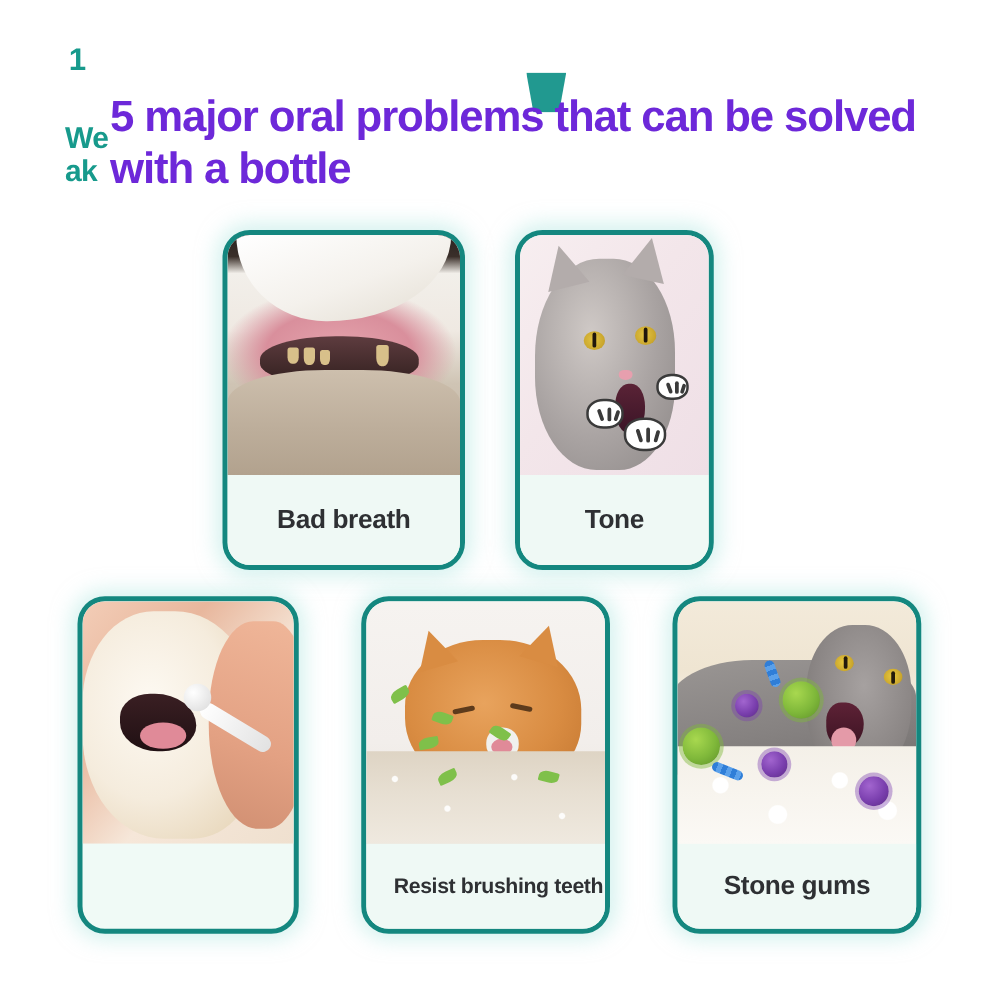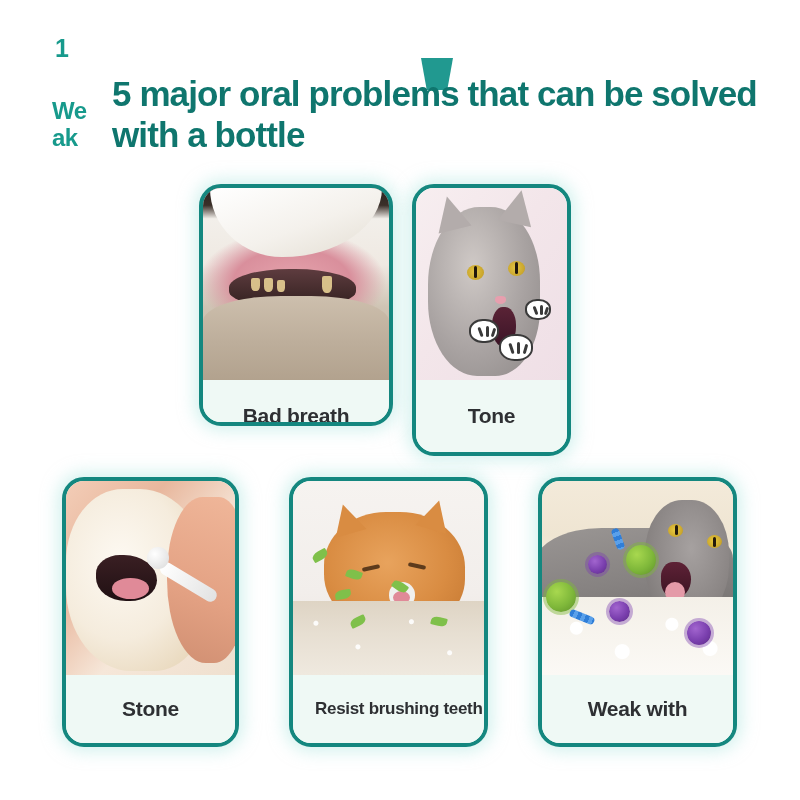--- a/index.html
+++ b/index.html
@@ -39,26 +39,26 @@
     font-size: 24px;
     font-weight: 700;
     color: #179a8c;
     line-height: 1.12;
     letter-spacing: -0.5px;
     word-break: break-all;
   }
 
   .headline {
     position: absolute;
-    left: 112px;
+    left: 88px;
     top: 74px;
     width: 660px;
     font-size: 35px;
     font-weight: 700;
-    color: #0f766e;
+    color: #6d28d9;
     line-height: 1.17;
     letter-spacing: -0.9px;
   }
 
   .ribbon-mark {
     position: absolute;
     left: 421px;
     top: 58px;
     width: 32px;
     height: 32px;
@@ -96,21 +96,21 @@
     color: #2e3033;
     line-height: 1.22;
     letter-spacing: -0.3px;
   }
 
   .label-center { justify-content: center; text-align: center; }
   .label-left   { justify-content: flex-start; text-align: left; padding-left: 22px; }
   .label-small span { font-size: 17px; }
 
   
-  #card-bad-breath { left: 178px; top: 184px; width: 194px; height: 242px; margin-left: 21px; }
+  #card-bad-breath { left: 178px; top: 184px; width: 194px; height: 272px; }
   #card-bad-breath .card-photo { height: 192px; }
   #card-bad-breath .card-label { height: 72px; }
 
   #card-tone { left: 412px; top: 184px; width: 159px; height: 272px; }
   #card-tone .card-photo { height: 192px; }
   #card-tone .card-label { height: 72px; }
 
   
   #card-stone { left: 62px; top: 477px; width: 177px; height: 270px; }
   #card-stone .card-photo { height: 194px; }
@@ -383,23 +383,20 @@
   <div class="card" id="card-stone">
     <div class="card-photo">
       <div class="ph ph-stone">
         <div class="st-cat"></div>
         <div class="st-mouth"></div>
         <div class="st-tongue"></div>
         <div class="st-hand"></div>
         <div class="st-brush-handle"></div>
         <div class="st-brush-head"></div>
       </div>
-    </div>
-    <div class="card-label label-center">
-      <span>Stone</span>
     </div>
   </div>
 
   <div class="card" id="card-resist">
     <div class="card-photo">
       <div class="ph ph-resist">
         <div class="rs-cat"></div>
         <div class="rs-ear" style="left:20%; top:12%; transform:rotate(-16deg);"></div>
         <div class="rs-ear" style="left:66%; top:10%; transform:rotate(16deg);"></div>
         <div class="rs-eyeline" style="left:36%; top:44%; transform:rotate(-12deg);"></div>
@@ -432,17 +429,17 @@
         <div class="germ germ-green" style="left:2%; top:52%; width:30px; height:30px;"></div>
         <div class="germ germ-green" style="left:44%; top:33%; width:30px; height:30px;"></div>
         <div class="germ germ-purple" style="left:24%; top:38%; width:19px; height:19px;"></div>
         <div class="germ germ-purple" style="left:35%; top:62%; width:21px; height:21px;"></div>
         <div class="germ germ-purple" style="left:76%; top:72%; width:24px; height:24px;"></div>
         <div class="germ-worm" style="left:34%; top:28%; width:22px; transform:rotate(70deg);"></div>
         <div class="germ-worm" style="left:14%; top:68%; width:26px; transform:rotate(22deg);"></div>
       </div>
     </div>
     <div class="card-label label-center">
-      <span>Weak with</span>
+      <span>Stone gums</span>
     </div>
   </div>
 
 </div>
 
 </body></html>

